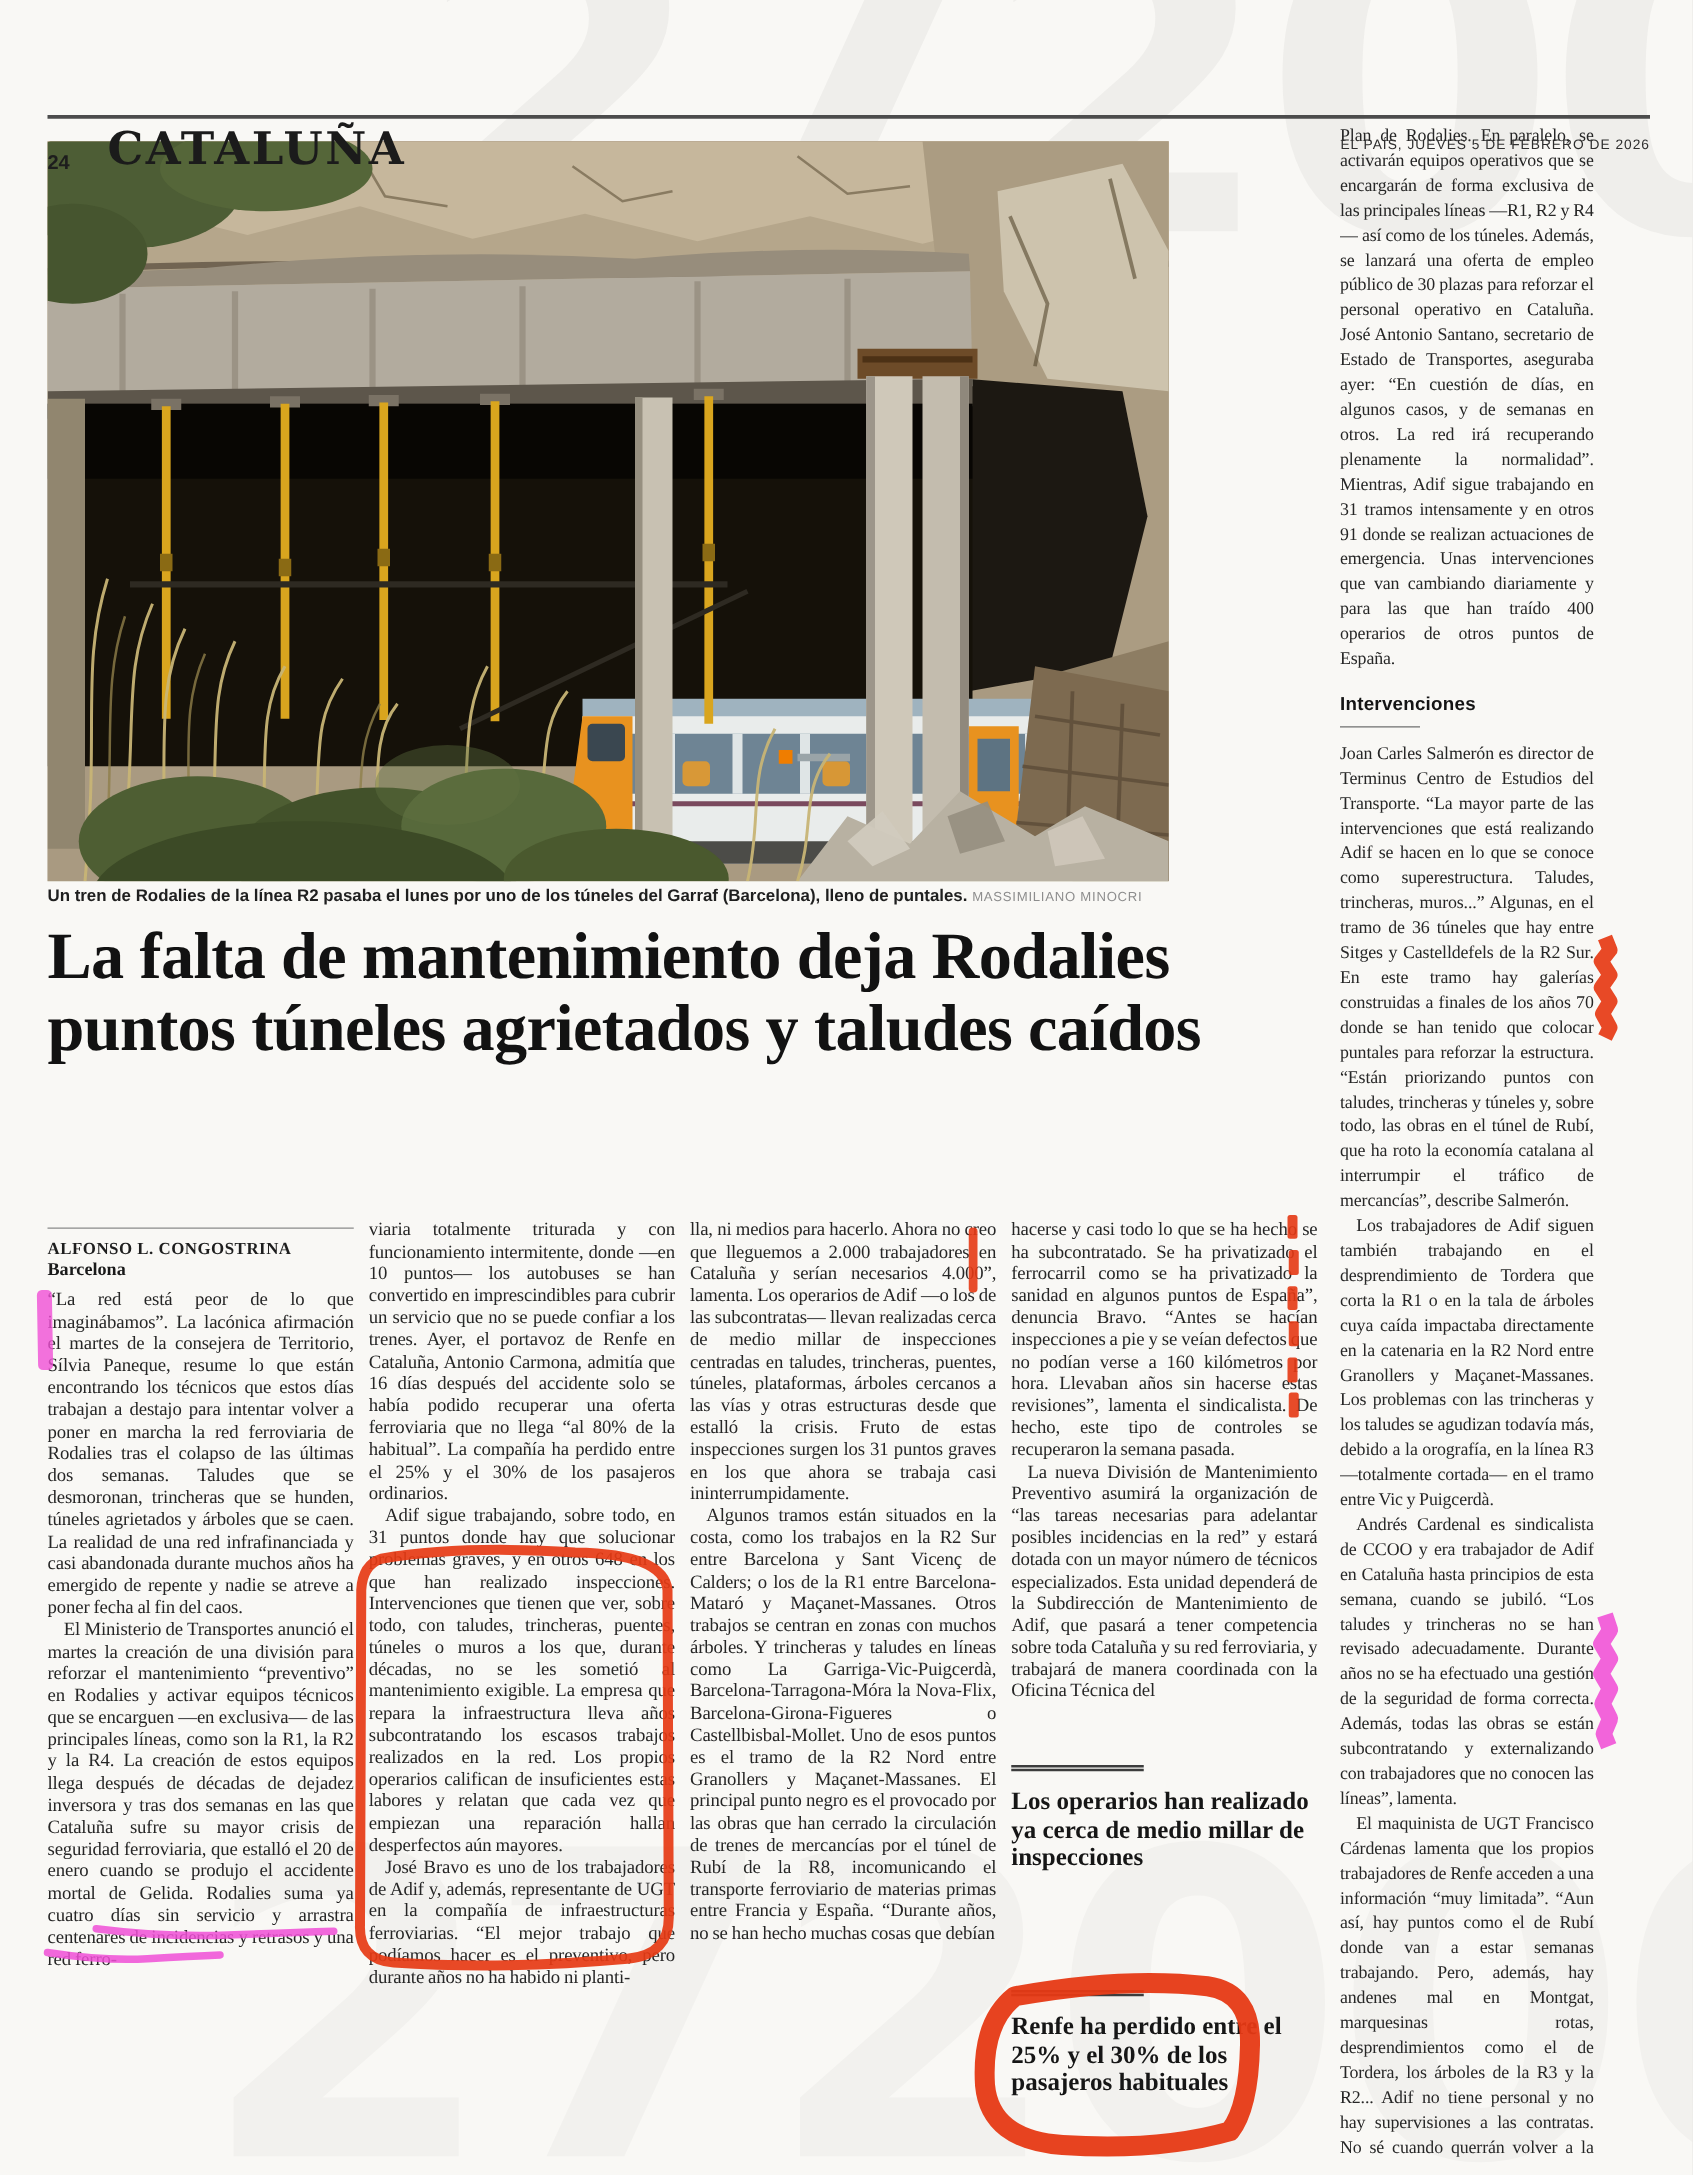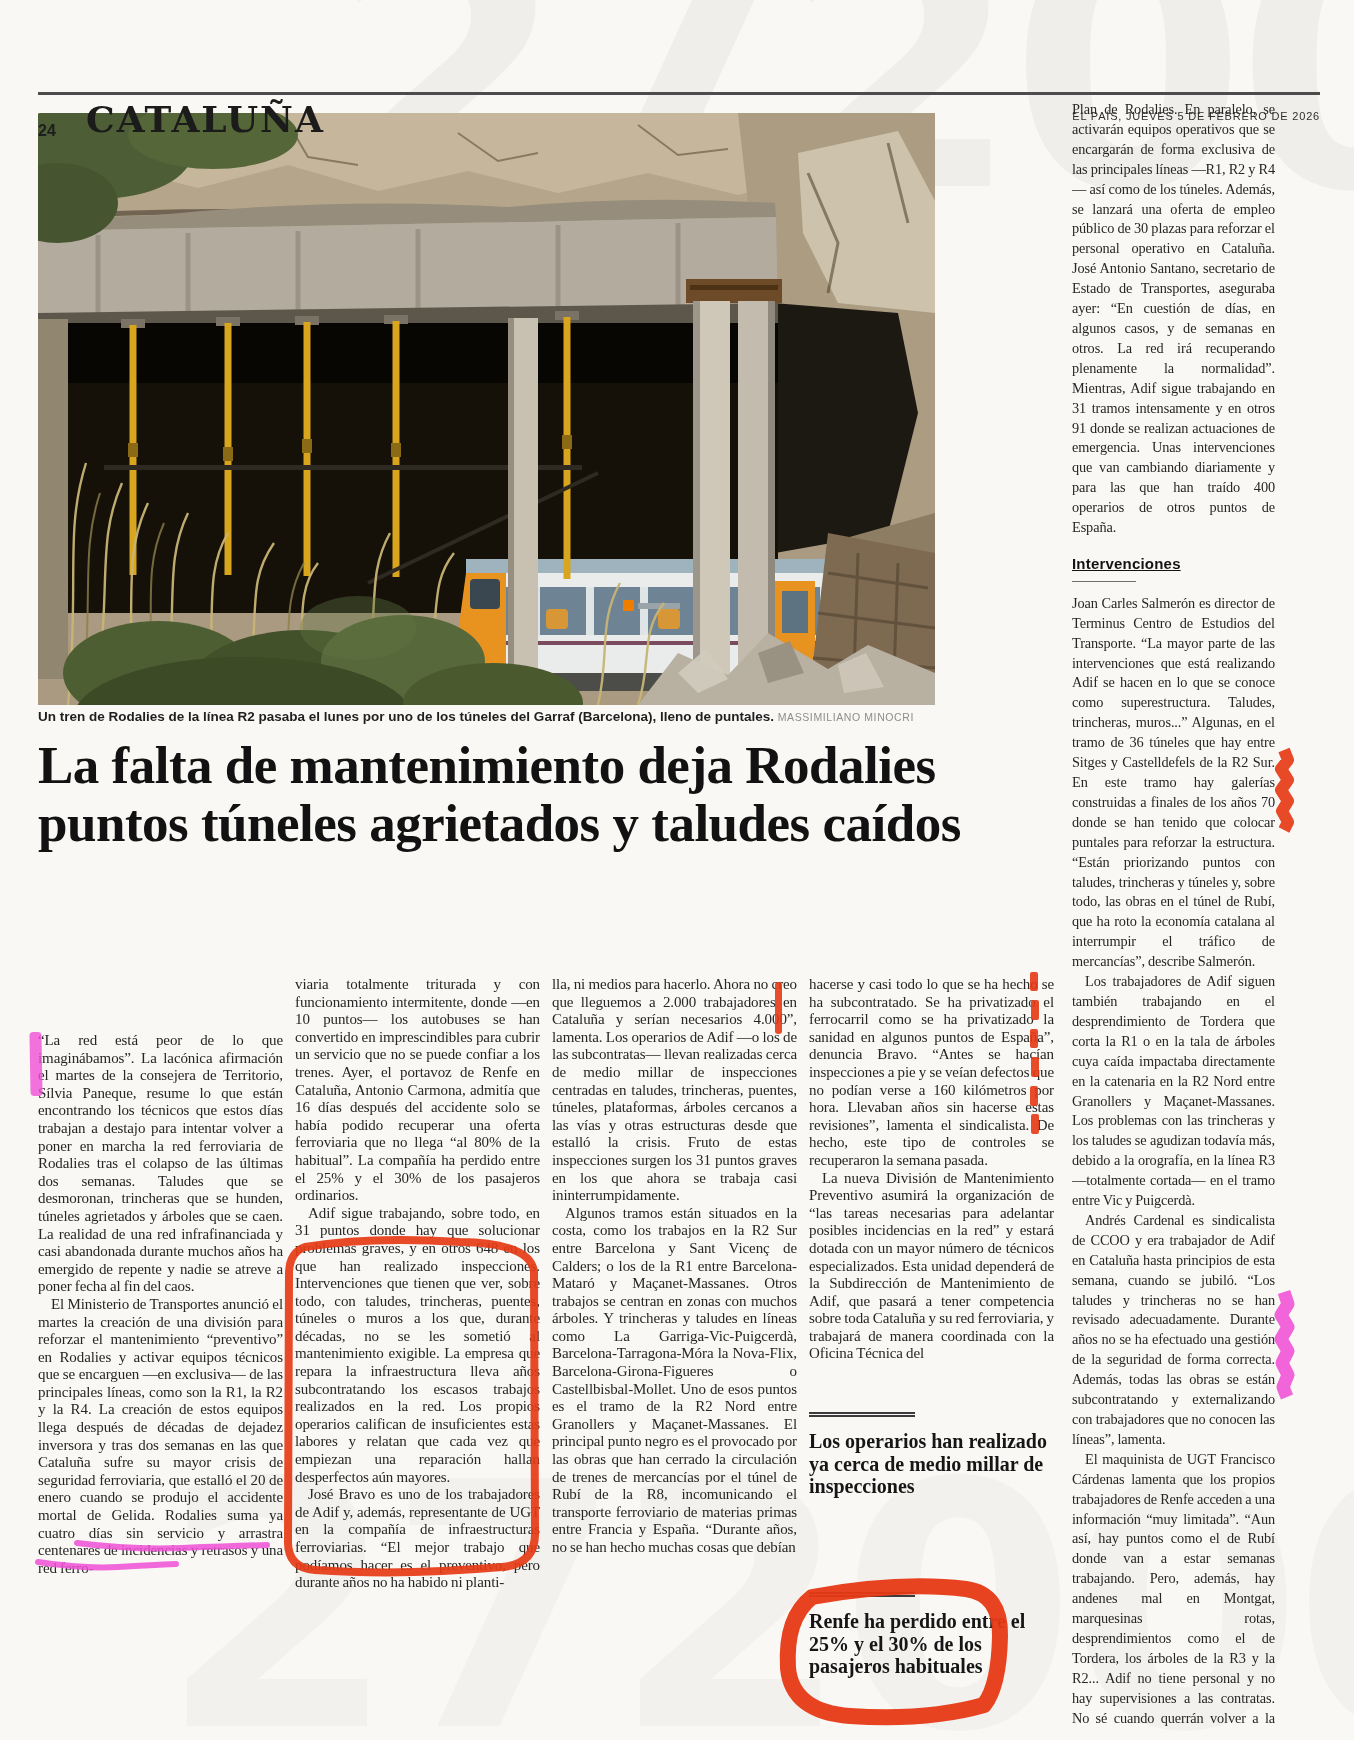--- a/index.html
+++ b/index.html
@@ -38,21 +38,21 @@
   .col{position:absolute;z-index:1;text-align:justify;font-size:15px;line-height:17.6px;
        letter-spacing:-0.1px;word-spacing:-0.5px;overflow:hidden;}
   .col p{margin:0;}
   .col p.ind{text-indent:13px;}
   .col1{left:38px;top:1032px;width:245px;height:672px;}
   .col2{left:295px;top:976px;width:245px;height:748px;}
   .col3{left:552px;top:976px;width:245px;height:740px;}
   .col4{left:809px;top:976px;width:245px;height:482px;}
   .col5{left:1072px;top:100px;width:203px;height:1628px;font-size:14.3px;line-height:19.9px;}
   .int-head{font-family:"Liberation Sans",sans-serif;font-weight:bold;font-size:15px;color:#141414;
-            margin-top:16px;letter-spacing:0.2px;text-align:left;text-decoration:underline;}
+            margin-top:16px;letter-spacing:0.2px;text-align:left;}
   .int-rule{width:64px;height:1px;background:#6f6f6f;margin:7px 0 12px 0;}
   
   .pq{position:absolute;left:809px;width:245px;z-index:1;font-size:20px;line-height:22.5px;
       font-weight:bold;color:#161616;text-align:left;}
   .pq::before{content:"";display:block;width:106px;border-top:5px double #3c3c3c;margin-bottom:13px;}
   .pq1{top:1412px;}
   .pq2{top:1592px;width:220px;}
   
   .marks{position:absolute;left:0;top:0;width:1354px;height:1740px;z-index:5;pointer-events:none;}
 </style>
@@ -230,20 +230,24 @@
     </svg>
   </figure>
 
   <p class="caption">
     <span>Un tren de Rodalies de la línea R2 pasaba el lunes por uno de los túneles del Garraf (Barcelona), lleno de puntales.</span>
     <span class="credit">MASSIMILIANO MINOCRI</span>
   </p>
 
   <h1 class="headline">La falta de mantenimiento deja Rodalies puntos túneles agrietados y taludes caídos</h1>
 
+  <div class="byline">
+    <div class="author">ALFONSO L. CONGOSTRINA</div>
+    <div class="loc">Barcelona</div>
+  </div>
 
   <div class="col col1">
     <p>“La red está peor de lo que imaginábamos”. La lacónica afirmación el martes de la consejera de Territorio, Sílvia Paneque, resume lo que están encontrando los técnicos que estos días trabajan a destajo para intentar volver a poner en marcha la red ferroviaria de Rodalies tras el colapso de las últimas dos semanas. Taludes que se desmoronan, trincheras que se hunden, túneles agrietados y árboles que se caen. La realidad de una red infrafinanciada y casi abandonada durante muchos años ha emergido de repente y nadie se atreve a poner fecha al fin del caos.</p>
     <p class="ind">El Ministerio de Transportes anunció el martes la creación de una división para reforzar el mantenimiento “preventivo” en Rodalies y activar equipos técnicos que se encarguen —en exclusiva— de las principales líneas, como son la R1, la R2 y la R4. La creación de estos equipos llega después de décadas de dejadez inversora y tras dos semanas en las que Cataluña sufre su mayor crisis de seguridad ferroviaria, que estalló el 20 de enero cuando se produjo el accidente mortal de Gelida. Rodalies suma ya cuatro días sin servicio y arrastra centenares de incidencias y retrasos y una red ferro-</p>
   </div>
 
   <div class="col col2">
     <p>viaria totalmente triturada y con funcionamiento intermitente, donde —en 10 puntos— los autobuses se han convertido en imprescindibles para cubrir un servicio que no se puede confiar a los trenes. Ayer, el portavoz de Renfe en Cataluña, Antonio Carmona, admitía que 16 días después del accidente solo se había podido recuperar una oferta ferroviaria que no llega “al 80% de la habitual”. La compañía ha perdido entre el 25% y el 30% de los pasajeros ordinarios.</p>
     <p class="ind">Adif sigue trabajando, sobre todo, en 31 puntos donde hay que solucionar problemas graves, y en otros 648 en los que han realizado inspecciones. Intervenciones que tienen que ver, sobre todo, con taludes, trincheras, puentes, túneles o muros a los que, durante décadas, no se les sometió al mantenimiento exigible. La empresa que repara la infraestructura lleva años subcontratando los escasos trabajos realizados en la red. Los propios operarios califican de insuficientes estas labores y relatan que cada vez que empiezan una reparación hallan desperfectos aún mayores.</p>
     <p class="ind">José Bravo es uno de los trabajadores de Adif y, además, representante de UGT en la compañía de infraestructuras ferroviarias. “El mejor trabajo que podíamos hacer es el preventivo, pero durante años no ha habido ni planti-</p>

